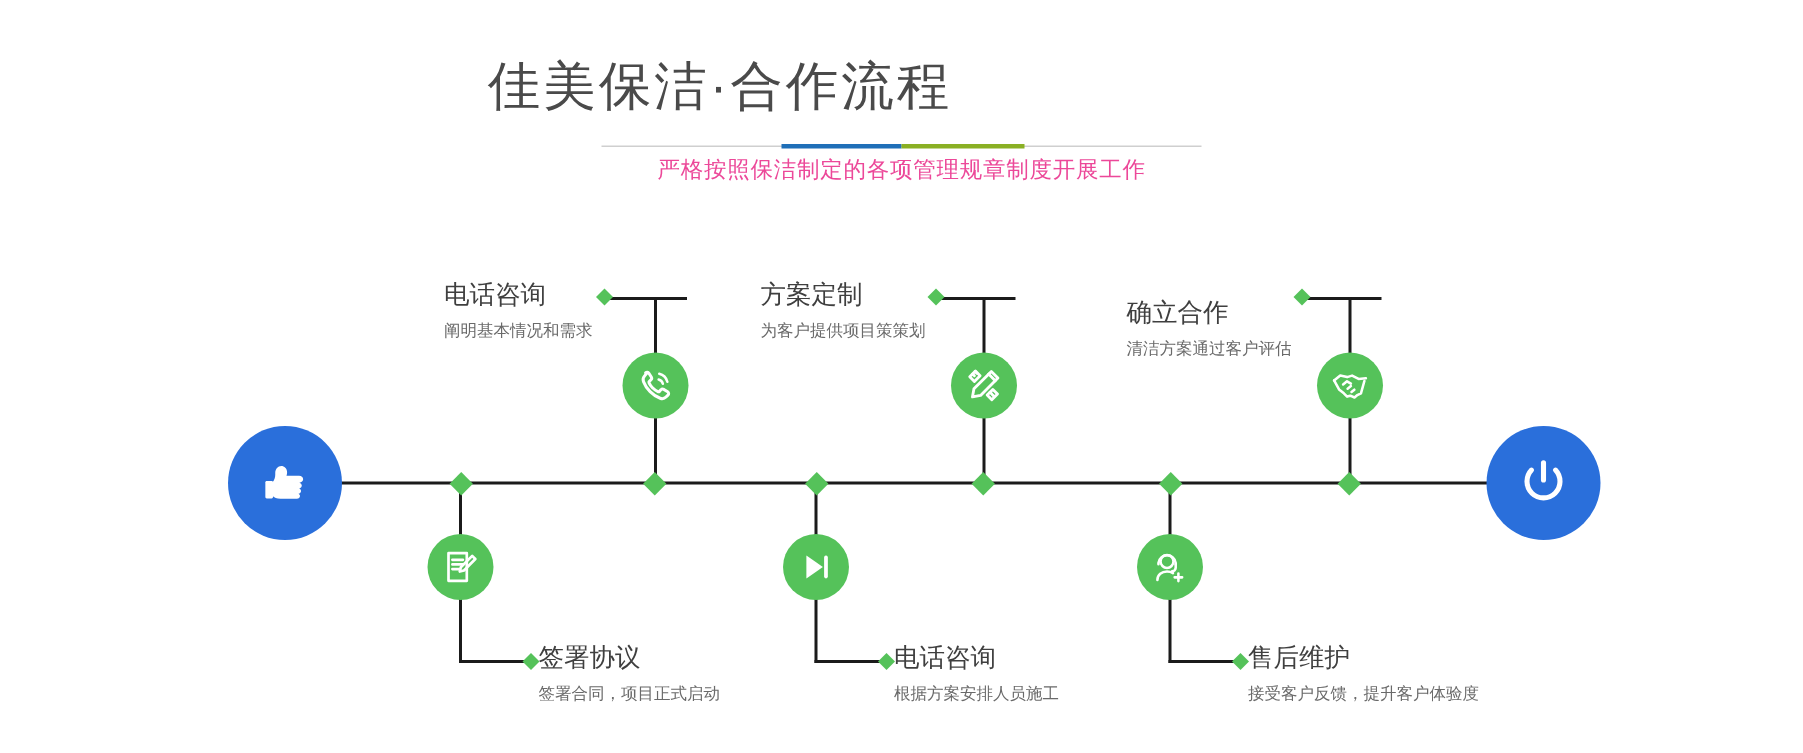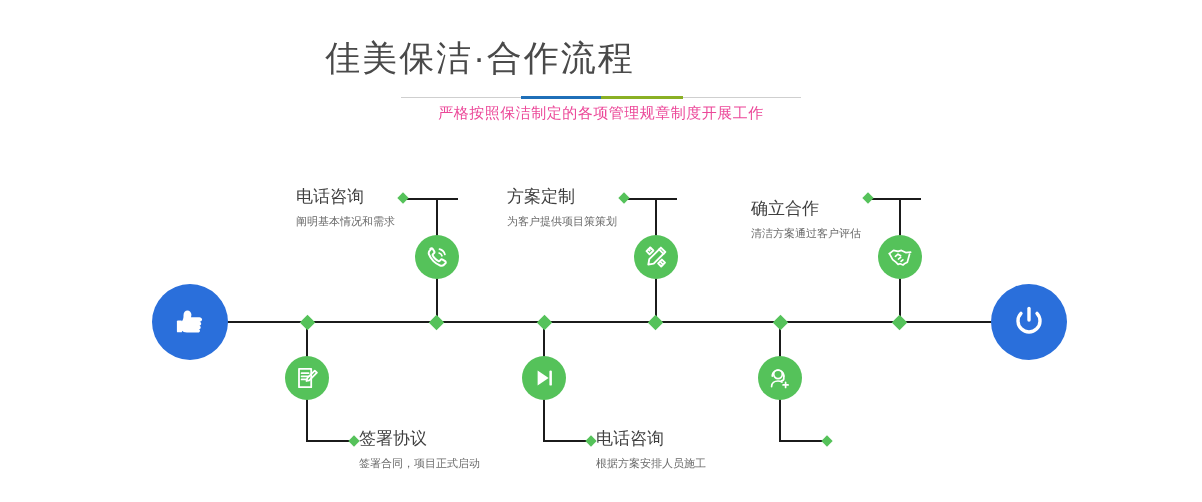--- a/index.html
+++ b/index.html
@@ -305,14 +305,18 @@
           <path d="M3.6 20.6c0-3.4 2.9-5.6 6.4-5.6 1.5 0 2.9.4 4 1.1"></path>
           <path d="M4.3 10.1v-.9a5.8 5.8 0 0 1 11.5 0v.9"></path>
           <path d="M15.8 10.1v2.4c0 1.3-1.1 2.3-2.4 2.3"></path>
           <path d="M17.6 16.4v5M15.1 18.9h5"></path>
         </g>
       </svg>
     </span>
   </div>
   <div class="hline" style="left: 779px; top: 440px; width: 48px;"></div>
   <div class="diamond small" style="left: 823px; top: 437px;"></div>
+  <div class="node-label bottom" style="left: 832px; top: 428px;">
+    <div class="title">售后维护</div>
+    <div class="desc">接受客户反馈，提升客户体验度</div>
+  </div>
 
 </div>
 
 </body></html>

